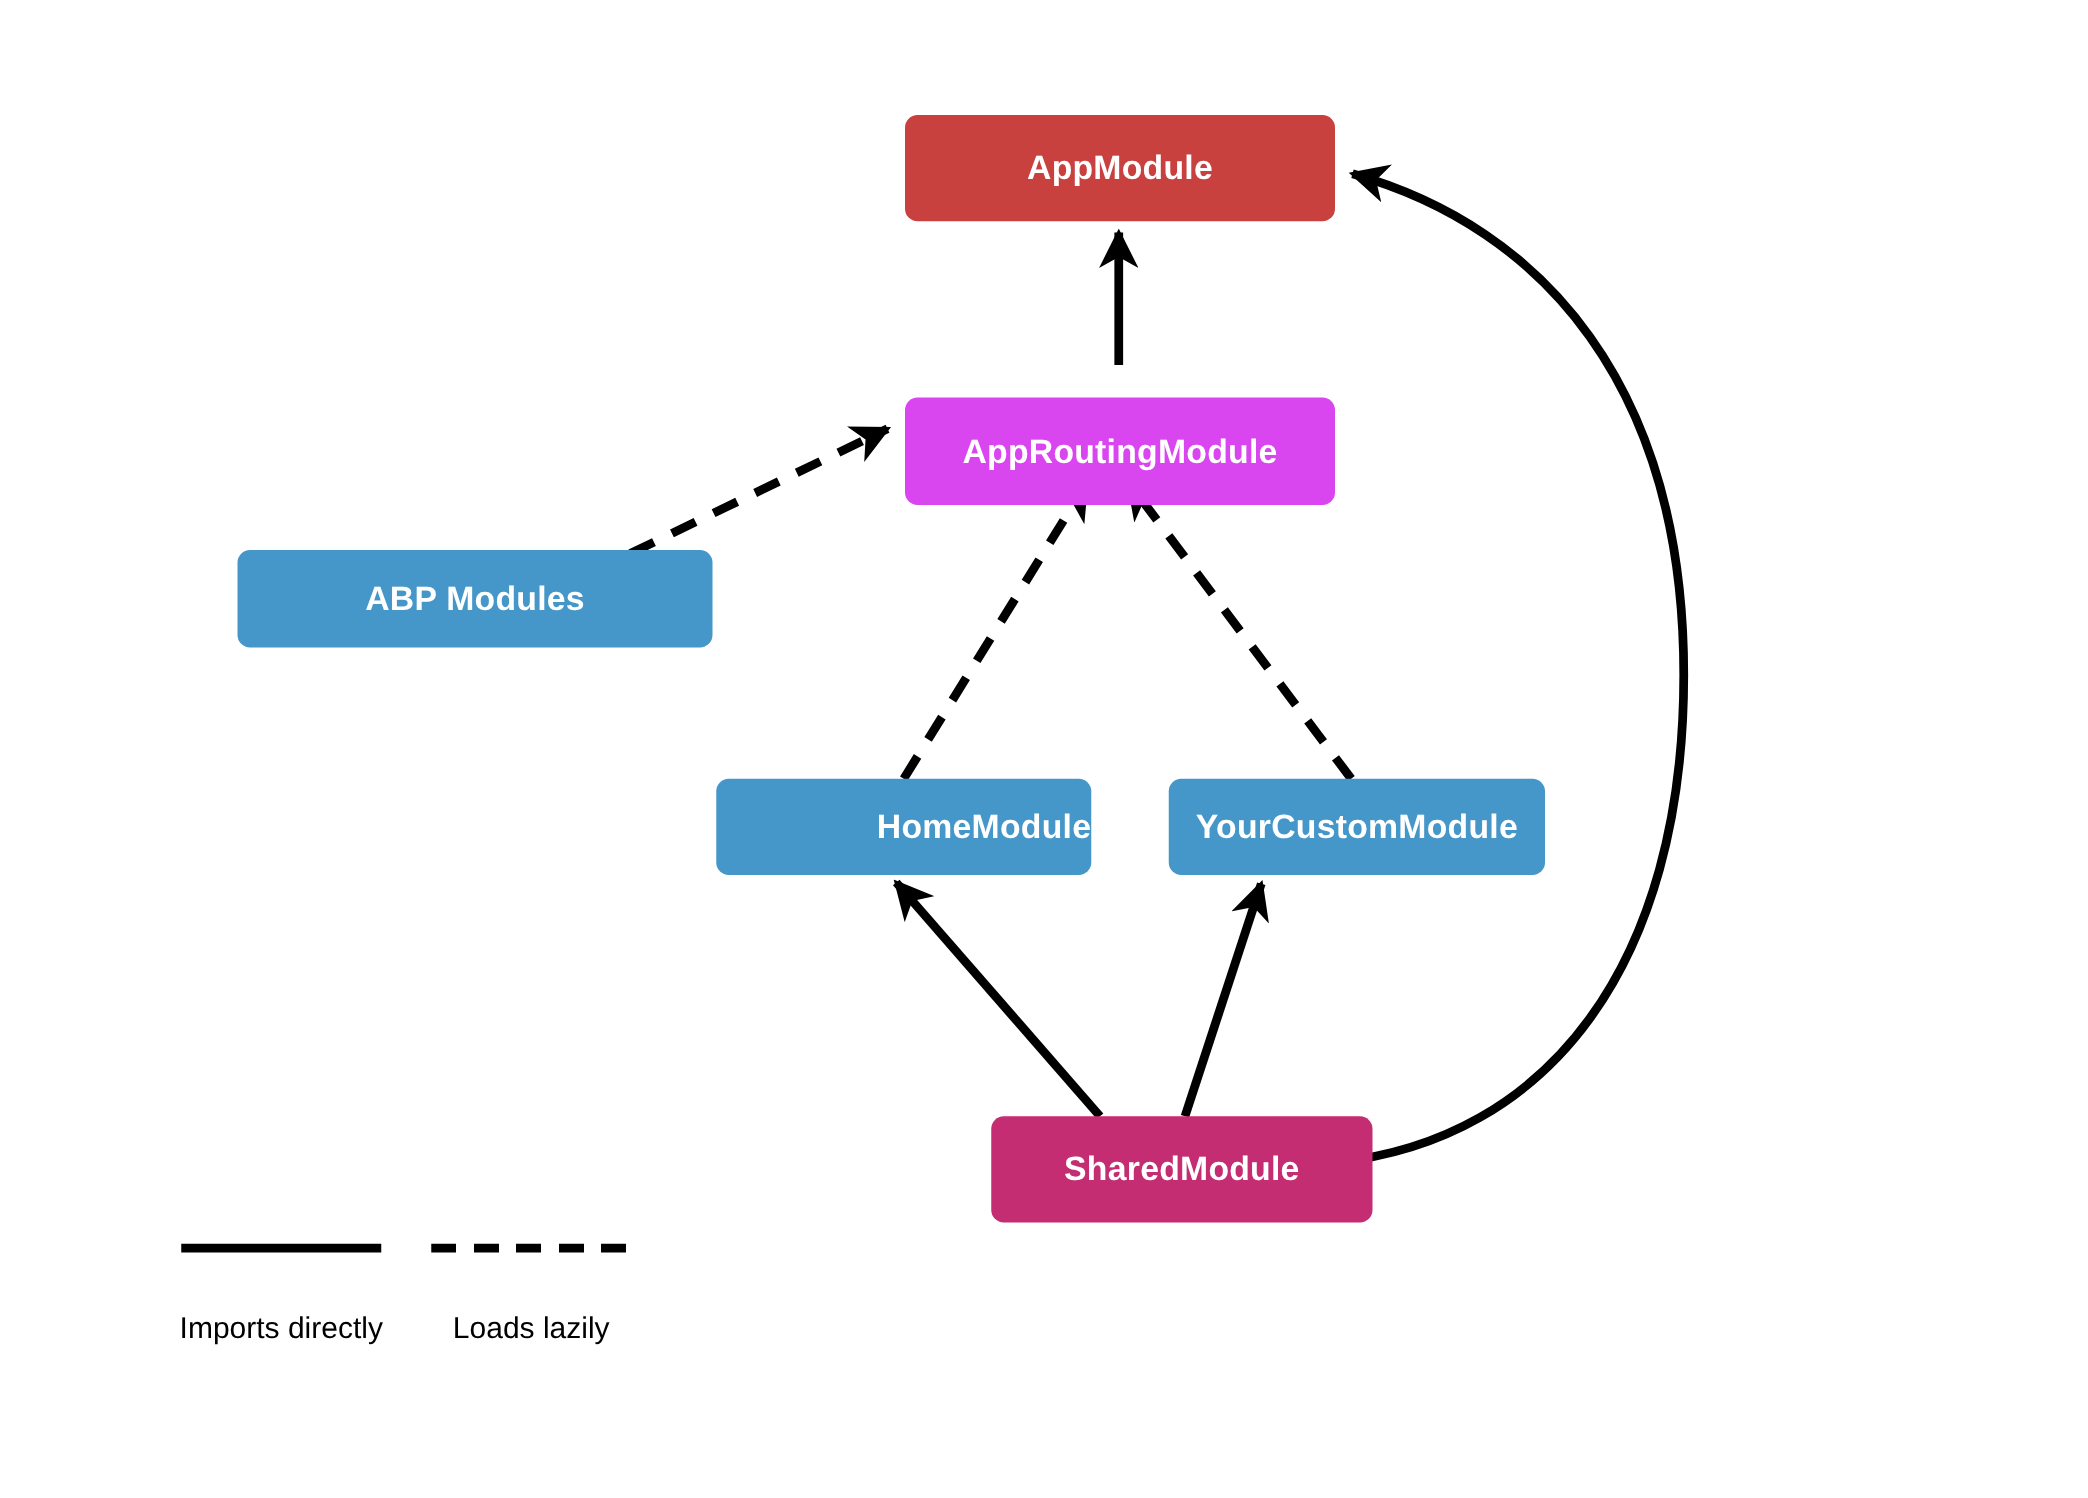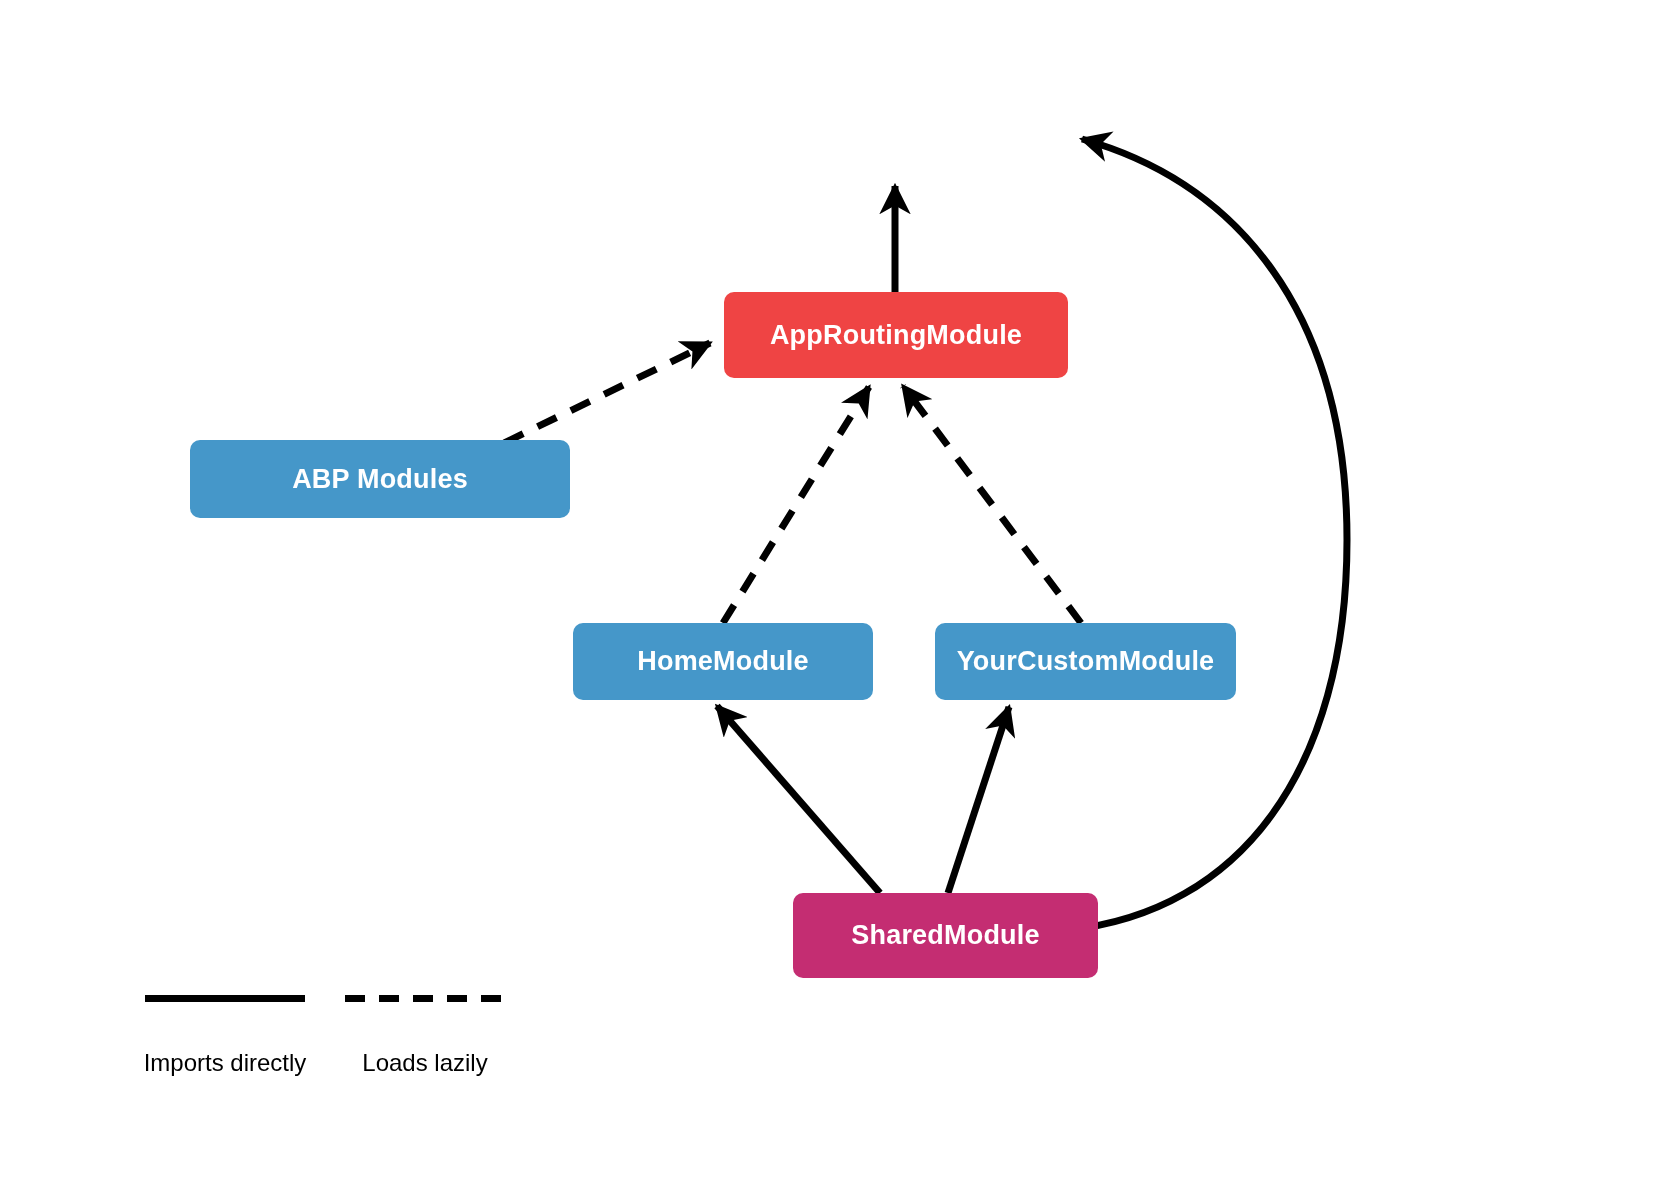--- a/index.html
+++ b/index.html
@@ -104,30 +104,33 @@
 
     <path class="edge dashed" d="M 1081 623 L 903 386" marker-end="url(#arrowhead)" style="stroke: rgb(0, 0, 0);"></path>
 
     <path class="edge" d="M 880 893 L 717 706" marker-end="url(#arrowhead)" style="stroke: rgb(0, 0, 0);"></path>
 
     <path class="edge" d="M 948 893 L 1009 707" marker-end="url(#arrowhead)" style="stroke: rgb(0, 0, 0);"></path>
 
     <path class="edge" d="M 1068 930 C 1240 912 1347 770 1347 540 C 1347 310 1235 182 1082 139" marker-end="url(#arrowhead)" style="stroke: rgb(0, 0, 0);"></path>
   </svg>
 
+  <div class="node node-appmodule" style="background-color: rgb(200, 65, 63); color: rgb(255, 255, 255);">
+    <span>AppModule</span>
+  </div>
 
-  <div class="node node-approutingmodule" style="background-color: #ef4444; color: rgb(255, 255, 255);">
+  <div class="node node-approutingmodule" style="background-color: #d946ef; color: rgb(255, 255, 255); margin-top: 26px;">
     <span>AppRoutingModule</span>
   </div>
 
   <div class="node node-abpmodules" style="background-color: rgb(69, 151, 201); color: rgb(255, 255, 255);">
     <span>ABP Modules</span>
   </div>
 
-  <div class="node node-homemodule" style="background-color: rgb(69, 151, 201); color: rgb(255, 255, 255);">
+  <div class="node node-homemodule" style="background-color: rgb(69, 151, 201); color: rgb(255, 255, 255); justify-content: flex-end;">
     <span>HomeModule</span>
   </div>
 
   <div class="node node-yourcustommodule" style="background-color: rgb(69, 151, 201); color: rgb(255, 255, 255);">
     <span>YourCustomModule</span>
   </div>
 
   <div class="node node-sharedmodule" style="background-color: rgb(196, 45, 114); color: rgb(255, 255, 255);">
     <span>SharedModule</span>
   </div>

